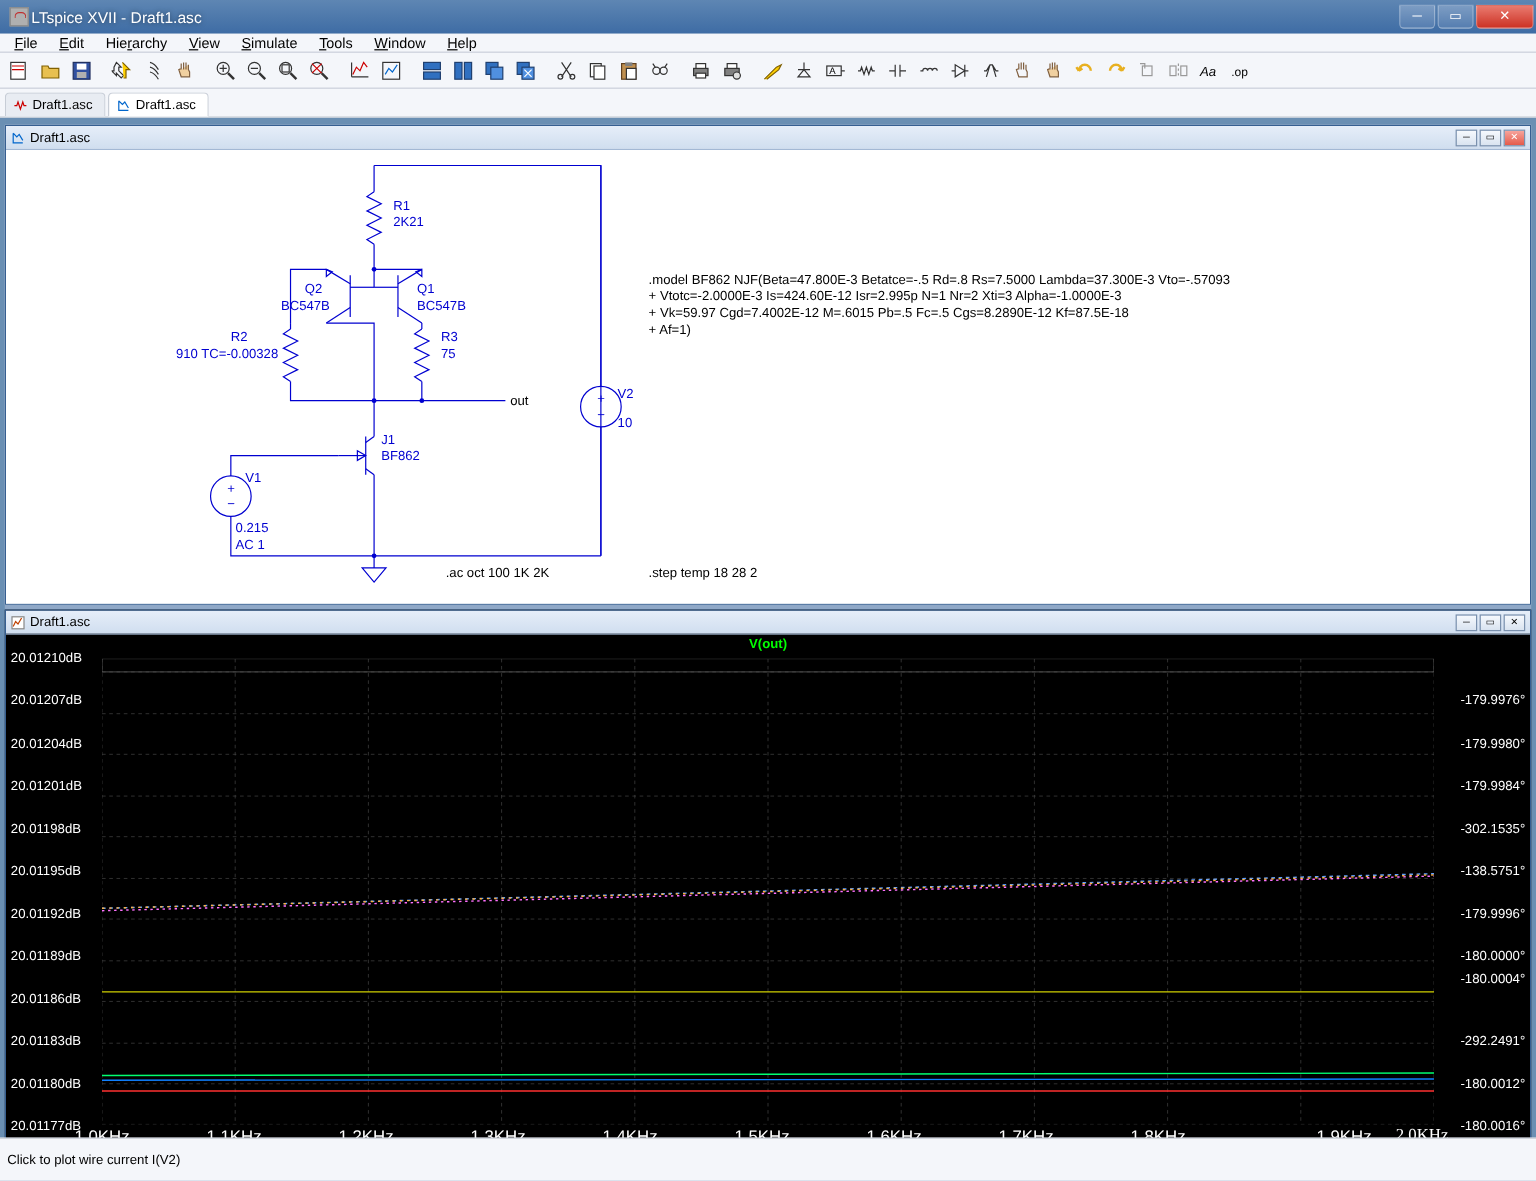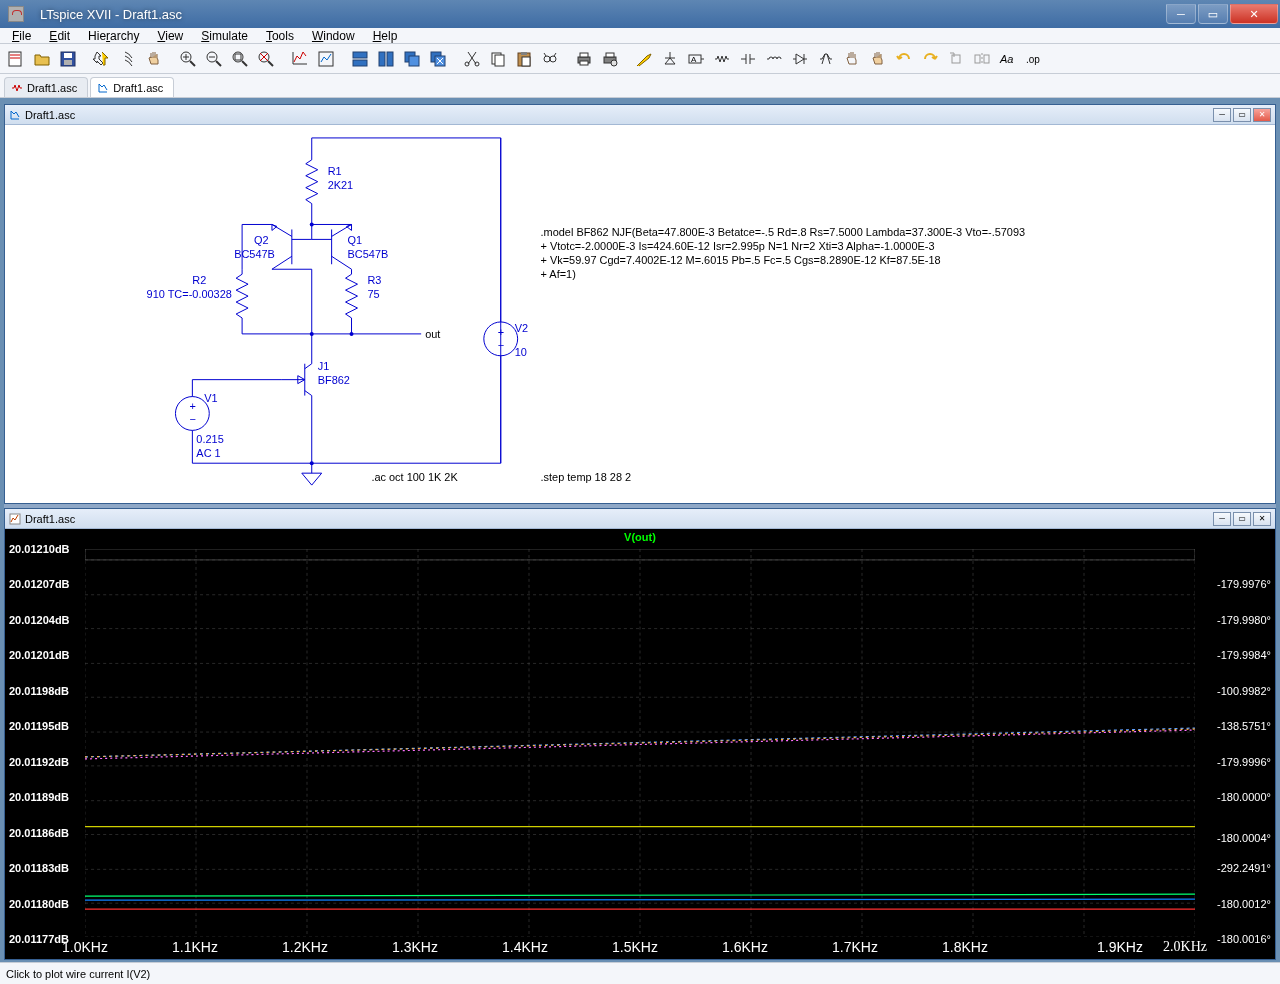--- a/index.html
+++ b/index.html
@@ -1,19 +1,19 @@
 <!DOCTYPE html>
 <html><head>
 <meta charset="utf-8">
 <style>
 * { margin: 0; padding: 0; box-sizing: border-box; font-family: "Segoe UI", Tahoma, sans-serif; }
 body { width: 1280px; height: 984px; background: #6a8fb3; overflow: hidden; font-size: 12px; }
 
 .titlebar { height: 28px; background: linear-gradient(#5e86b3,#3e6ca4); display: flex; align-items: center; justify-content: space-between; padding: 0 2px 0 8px; color: #fff; }
-.titlebar-left { display: flex; align-items: center; gap: 16px; }
+.titlebar-left { display: flex; align-items: center; gap: 2px; }
 .app-icon { width: 16px; height: 16px; background: #b0b0b0; border: 1px solid #888; position: relative; }
 .app-icon::before { content: ""; position: absolute; width: 8px; height: 4px; border: 1px solid #c03030; border-bottom: none; top: 3px; left: 3px; border-radius: 4px 4px 0 0; }
 .titlebar-text { font-size: 13px; text-shadow: 0 0 4px rgba(0,0,0,.5); }
 .win-controls { display: flex; }
 .win-btn { width: 30px; height: 20px; margin-left: 2px; display: flex; align-items: center; justify-content: center; border-radius: 0 0 4px 4px; background: linear-gradient(#7c9cc3,#567eb0); border: 1px solid rgba(255,255,255,.3); cursor: pointer; }
 .win-btn.close { width: 48px; background: linear-gradient(#e97a6f,#cc3224); }
 .win-btn span { font-size: 11px; color: #fff; line-height: 1; }
 
 .menubar { height: 16px; background: #f4f6fa; border-bottom: 1px solid #c7cdd6; display: flex; align-items: center; padding: 0 4px; gap: 2px; }
 .menu-item { padding: 2px 8px; font-size: 12px; cursor: pointer; }
@@ -42,25 +42,25 @@
 .schematic-canvas { position: relative; width: 100%; height: calc(100% - 20px); background: #fff; }
 .schematic-canvas svg { width: 100%; height: 100%; }
 .schematic-canvas text { font-family: Arial, sans-serif; font-size: 11px; fill: #0000d0; }
 .schematic-canvas .wire { stroke: #0000d0; stroke-width: 1; fill: none; }
 .schematic-canvas .black { fill: #000; }
 
 .plot-pane { top: 404px; left: 0; right: 0; bottom: 0; background: #000; }
 .plot-area { position: relative; width: 100%; height: calc(100% - 20px); background: #000; color: #fff; font-family: Arial; font-size: 11px; }
 .plot-title { position: absolute; top: 2px; left: 50%; transform: translateX(-50%); color: #00ff00; font-weight: bold; }
 .plot-grid { position: absolute; top: 20px; left: 80px; right: 80px; bottom: 22px; }
-.y-label-l { position: absolute; left: 4px; font-size: 11px; font-weight: bold; }
+.y-label-l { position: absolute; left: 4px; font-size: 11px; }
 .y-label-r { position: absolute; right: 4px; font-size: 11px; }
 .x-label { position: absolute; bottom: 4px; font-size: 14px; transform: translateX(-50%); }
 
-.statusbar { position: absolute; bottom: 0; left: 0; right: 0; height: 22px; background: #f4f6fa; border-top: 1px solid #c7cdd6; display: flex; align-items: center; padding: 0 6px; font-size: 11px; }
+.statusbar { position: absolute; bottom: 0; left: 0; right: 0; height: 36px; background: #f4f6fa; border-top: 1px solid #c7cdd6; display: flex; align-items: center; padding: 0 6px; font-size: 11px; }
 </style>
 </head>
 <body>
 
 <div class="titlebar">
   <div class="titlebar-left">
     <span class="app-icon"></span>
     <span class="titlebar-text">LTspice XVII - Draft1.asc</span>
   </div>
   <div class="win-controls">
@@ -510,25 +510,25 @@
           <div class="y-label-l" style="top: 262.182px;">20.01189dB</div>
           <div class="y-label-l" style="top: 297.636px;">20.01186dB</div>
           <div class="y-label-l" style="top: 333.091px;">20.01183dB</div>
           <div class="y-label-l" style="top: 368.545px;">20.01180dB</div>
           <div class="y-label-l" style="top: 404px;">20.01177dB</div>
         </div>
       <div id="y-right-labels">
           <div class="y-label-r" style="top: 49.4545px;">-179.9976°</div>
           <div class="y-label-r" style="top: 84.9091px;">-179.9980°</div>
           <div class="y-label-r" style="top: 120.364px;">-179.9984°</div>
-          <div class="y-label-r" style="top: 155.818px;">-100.9982°</div>
+          <div class="y-label-r" style="top: 155.818px;">-302.1535°</div>
           <div class="y-label-r" style="top: 191.273px;">-138.5751°</div>
           <div class="y-label-r" style="top: 226.727px;">-179.9996°</div>
           <div class="y-label-r" style="top: 262.182px;">-180.0000°</div>
-          <div class="y-label-r" style="top: 303px;">-180.0004°</div>
+          <div class="y-label-r" style="top: 281px;">-180.0004°</div>
           <div class="y-label-r" style="top: 333.091px;">-292.2491°</div>
           <div class="y-label-r" style="top: 368.545px;">-180.0012°</div>
           <div class="y-label-r" style="top: 404px;">-180.0016°</div>
         </div>
       <div id="x-labels">
           <div class="x-label" style="left: 80px;">1.0KHz</div>
           <div class="x-label" style="left: 190px;">1.1KHz</div>
           <div class="x-label" style="left: 300px;">1.2KHz</div>
           <div class="x-label" style="left: 410px;">1.3KHz</div>
           <div class="x-label" style="left: 520px;">1.4KHz</div>

